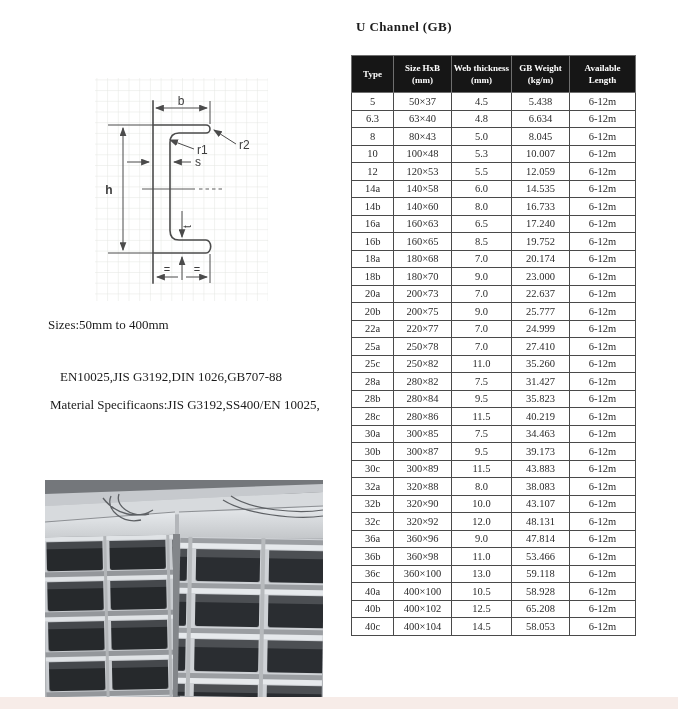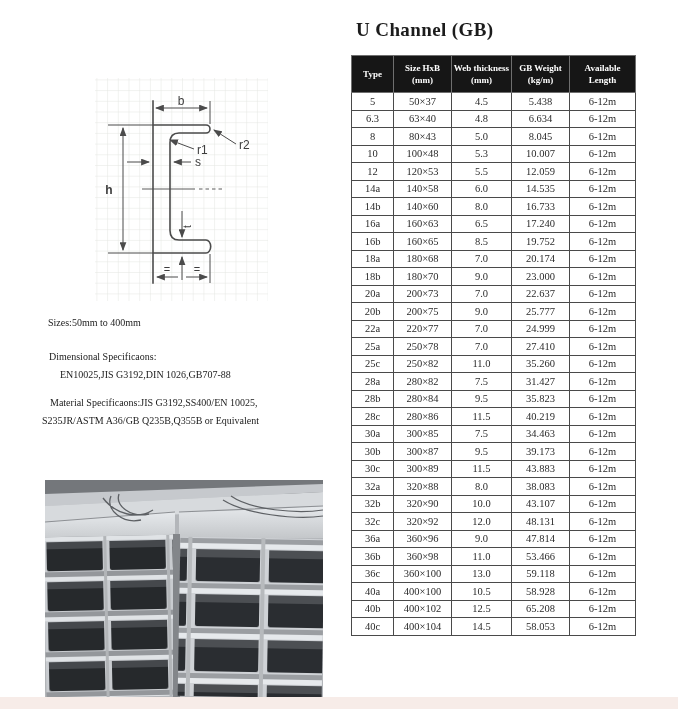--- a/index.html
+++ b/index.html
@@ -1,30 +1,30 @@
 <!DOCTYPE html>
 <html><head>
 <meta charset="utf-8">
 <style>
   html,body{margin:0;padding:0;background:#ffffff;}
   .canvas{position:relative;width:678px;height:709px;background:#ffffff;overflow:hidden;
           font-family:"Liberation Serif",serif;color:#222;}
   .abs{position:absolute;}
 
-  .page-title{left:356px;top:19px;font-size:19px;font-weight:bold;letter-spacing:.4px;color:#1c1c1c;}
+  .page-title{left:356px;top:19px;font-size:13px;font-weight:bold;letter-spacing:.4px;color:#1c1c1c;}
 
   table.spec{position:absolute;left:351px;top:55px;width:284px;border-collapse:collapse;table-layout:fixed;}
   table.spec th{background:#161616;color:#ffffff;border:1px solid #6f6f6f;height:36px;
                 font-size:9px;font-weight:bold;line-height:1.35;text-align:center;padding:0 1px;}
   table.spec th .l1{white-space:nowrap;}
   table.spec th .l2:empty{display:none;}
   table.spec td{border:1px solid #4a4a4a;height:16.5px;font-size:10.5px;text-align:center;
                 padding:0;color:#2a2a2a;overflow:hidden;white-space:nowrap;}
 
-  .note{font-size:10px;color:#1b1b1b;white-space:nowrap;}
+  .note{font-size:13px;color:#1b1b1b;white-space:nowrap;}
   .note-sizes{left:48px;top:317px;}
   .note-dim-title{left:49px;top:351px;}
   .note-dim-value{left:60px;top:369px;}
   .note-mat-1{left:50px;top:397px;}
   .note-mat-2{left:42px;top:415px;}
 
   .bottom-strip{left:0;top:697px;width:678px;height:12px;background:#f7ece8;}
 </style>
 </head>
 <body>
@@ -75,24 +75,22 @@
       <text x="122" y="96">r1</text>
       <text x="164" y="91">r2</text>
       <text x="120" y="108">s</text>
       <text x="116" y="170" font-size="10" transform="rotate(-90 116,170)">t</text>
       <text x="92" y="215" text-anchor="middle" font-size="11">=</text>
       <text x="122" y="215" text-anchor="middle" font-size="11">=</text>
     </g>
   </svg>
 
   <div class="abs note note-sizes">Sizes:50mm to 400mm</div>
-  <div class="abs note note-dim-title">Dimensional Specificaons:</div>
   <div class="abs note note-dim-value">EN10025,JIS G3192,DIN 1026,GB707-88</div>
   <div class="abs note note-mat-1">Material Specificaons:JIS G3192,SS400/EN 10025,</div>
-  <div class="abs note note-mat-2">S235JR/ASTM A36/GB Q235B,Q355B or Equivalent</div>
 
   <svg class="abs" style="left:45px;top:480px" width="278" height="217" viewBox="0 0 278 217">
     <defs>
       <linearGradient id="topsurf" x1="0" y1="0" x2="0" y2="1">
         <stop offset="0" stop-color="#e6e9ec"></stop>
           <stop offset="1" stop-color="#c2c5c8"></stop>
       </linearGradient>
       <pattern id="cellsL" width="63" height="40" patternUnits="userSpaceOnUse" patternTransform="translate(0,16)">
         <rect width="63" height="40" fill="#c9ccd0"></rect>
         <rect width="63" height="4" fill="#e0e3e6"></rect>

